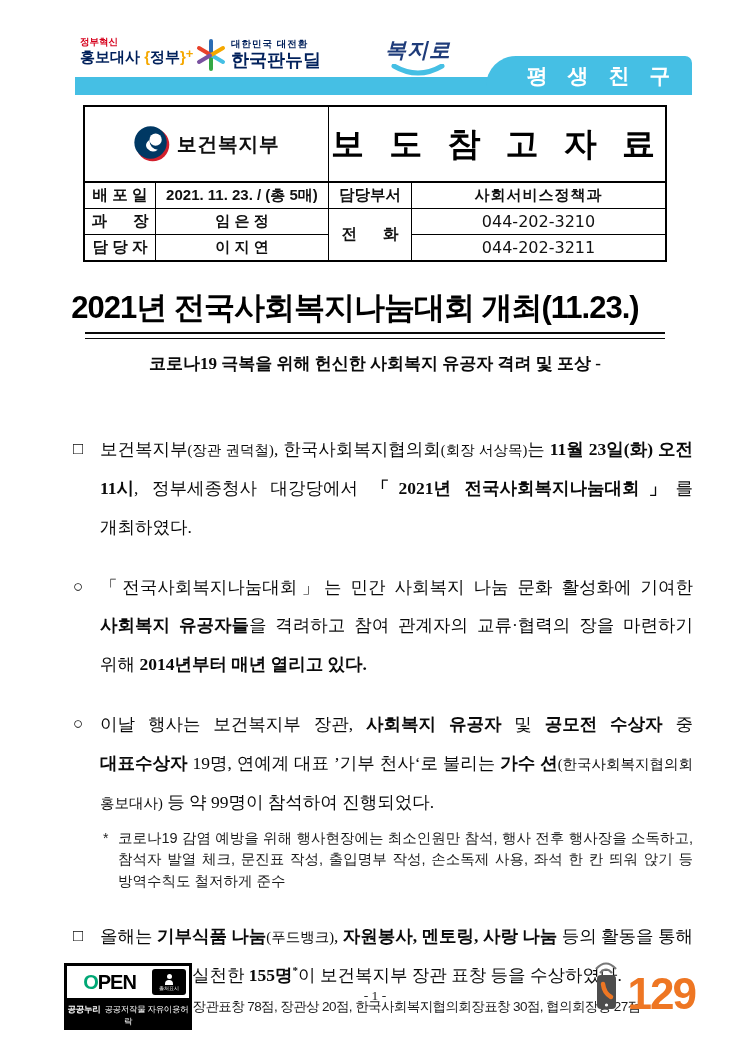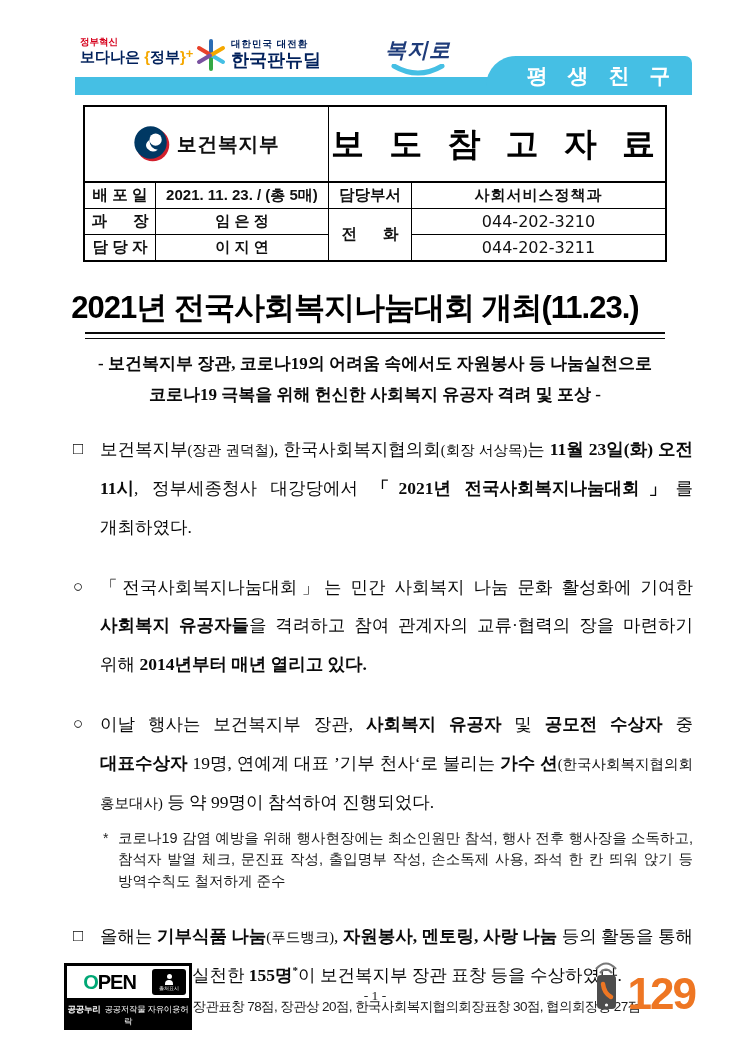--- a/index.html
+++ b/index.html
@@ -93,21 +93,21 @@
 <div class="page">
 
   <div class="tophead">
     <div class="cyan-bar"></div>
     <div class="banner-shape">
       <span class="btxt">평 생 친 구</span>
     </div>
 
     <div class="gov-logo">
       <div class="g1">정부혁신</div>
-      <div class="g2"><span>보다나은 </span><span class="brk">{</span><span>정부</span><span class="brk">}</span><span class="plus">+</span></div>
+      <div class="g2"><span>홍보대사 </span><span class="brk">{</span><span>정부</span><span class="brk">}</span><span class="plus">+</span></div>
     </div>
 
     <div class="nd-logo">
       <svg width="30" height="32" viewBox="0 0 30 32">
         <line x1="15" y1="2" x2="15" y2="15" stroke="#2B6CB3" stroke-width="4" stroke-linecap="round"></line>
         <line x1="15" y1="17" x2="15" y2="30" stroke="#35A845" stroke-width="4" stroke-linecap="round"></line>
         <line x1="3" y1="9" x2="14" y2="15.5" stroke="#E8412A" stroke-width="4" stroke-linecap="round"></line>
         <line x1="16" y1="16.5" x2="27" y2="23" stroke="#45BFE4" stroke-width="4" stroke-linecap="round"></line>
         <line x1="27" y1="9" x2="16" y2="15.5" stroke="#F5A800" stroke-width="4" stroke-linecap="round"></line>
         <line x1="14" y1="16.5" x2="3" y2="23" stroke="#7A52A0" stroke-width="4" stroke-linecap="round"></line>
@@ -160,21 +160,20 @@
       <td class="lbl">담 당 자</td>
       <td class="val c2">이 지 연</td>
       <td class="tel">044-202-3211</td>
     </tr>
   </tbody>
     </table>
 
   <div class="rel-title">2021년 전국사회복지나눔대회 개최(11.23.)</div>
   <div class="dbl-rule"></div>
   <div class="subtitle">
-    <div>- 보건복지부 장관, 코로나19의 어려움 속에서도 자원봉사 등 나눔실천으로</div>
     <div>코로나19 극복을 위해 헌신한 사회복지 유공자 격려 및 포상 -</div>
   </div>
 
   <div class="bodyarea">
     <div class="para">
       <span class="bullet">□</span>
       <div class="ptext"><span>보건복지부</span><span class="sm">(장관 권덕철)</span><span>, 한국사회복지협의회</span><span class="sm">(회장 서상목)</span><span>는 </span><b>11월 23일(화) 오전 11시</b><span>, 정부세종청사 대강당에서 </span><b>「2021년 전국사회복지나눔대회」</b><span>를 개최하였다.</span></div>
     </div>
     <div class="para">
       <span class="bullet">○</span>

